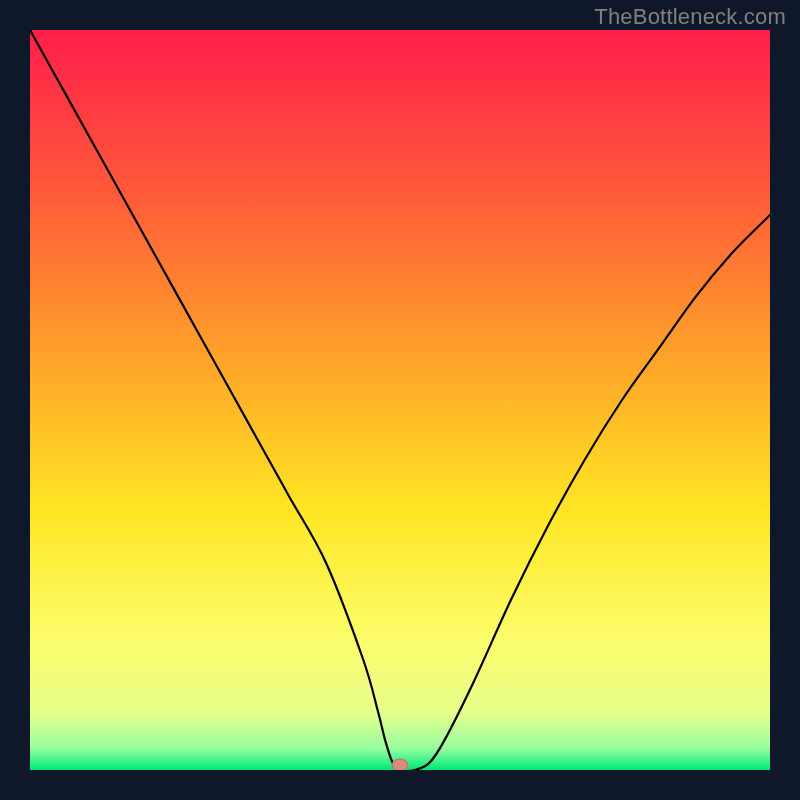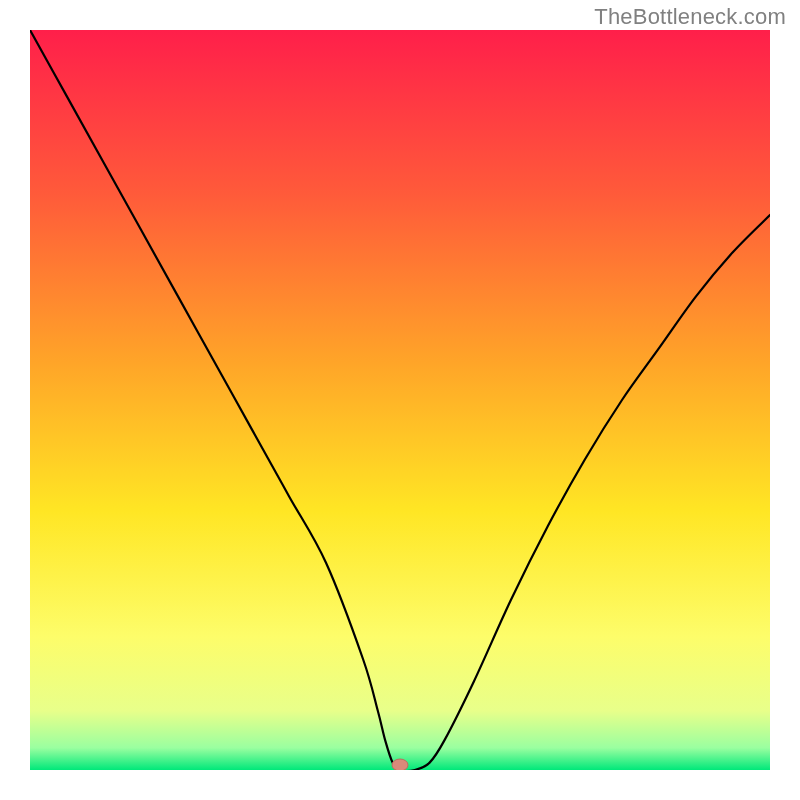--- a/index.html
+++ b/index.html
@@ -8,21 +8,21 @@
     width: 800px;
     height: 800px;
     overflow: hidden;
     background: #000;
     font-family: Arial, Helvetica, sans-serif;
   }
   .frame {
     position: relative;
     width: 800px;
     height: 800px;
-    background: #ffffff;
+    background: #0f172a;
   }
   .watermark {
     position: absolute;
     top: 4px;
     right: 14px;
     color: #808080;
     font-size: 22px;
     font-weight: 500;
     letter-spacing: 0.2px;
     z-index: 10;

